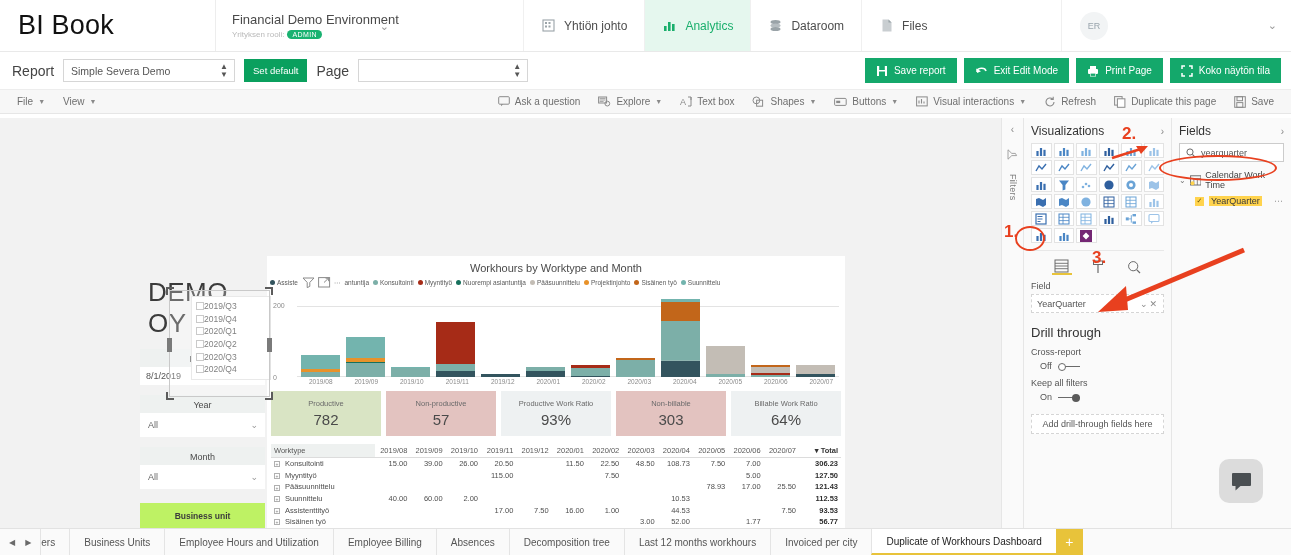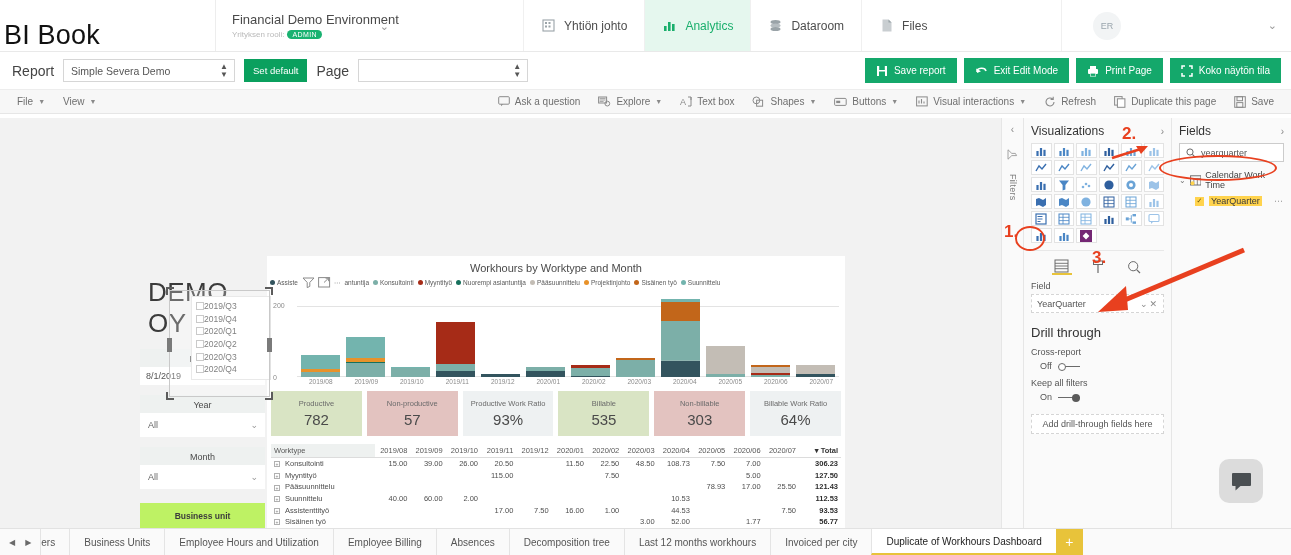--- a/index.html
+++ b/index.html
@@ -6,35 +6,35 @@
   html, body { margin:0; padding:0; }
   body {
     width:1291px; height:555px; overflow:hidden;
     font-family:"Liberation Sans", sans-serif;
     background:#ffffff; color:#333; position:relative;
     font-size:11px;
   }
 
   
   .topbar { height:52px; display:flex; align-items:stretch; background:#fff; border-bottom:1px solid #e9e9e9; }
-  .brand { width:215px; display:flex; align-items:flex-end; padding-left:4px; }
+  .brand { width:215px; display:flex; align-items:center; padding-left:18px; }
   .brand-text { font-size:27px; color:#111; letter-spacing:.2px; font-weight:400; }
   .env { width:190px; display:flex; flex-direction:column; justify-content:center;
          border-left:1px solid #ededed; padding-left:16px; position:relative; }
   .env-title { font-size:13px; color:#4a4a4a; }
   .env-sub { font-size:8px; color:#b9b9b9; margin-top:3px; display:flex; align-items:center; gap:3px;}
   .admin-badge { background:#19b271; color:#fff; font-size:7px; padding:1px 5px; border-radius:8px; letter-spacing:.4px; }
   .env-caret { position:absolute; right:16px; top:20px; color:#9a9a9a; font-size:11px; }
   .topnav { display:flex; align-items:stretch; margin-left:118px; }
   .navitem { display:flex; align-items:center; gap:8px; padding:0 17px; color:#4d4d4d;
              font-size:12px; border-left:1px solid #f0f0f0; cursor:pointer; }
   .navitem.active { background:#e5f7ee; color:#1aaf6c; }
   .navitem .ico { width:15px; height:15px; display:block; }
   .topright { margin-left:auto; display:flex; align-items:center; border-left:1px solid #f0f0f0;
-              padding:0 14px 0 31px; gap:10px; width:230px; }
+              padding:0 14px 0 18px; gap:10px; width:230px; }
   .avatar { width:28px; height:28px; border-radius:50%; background:#f2f4f5; color:#9aa5ad;
             font-size:9px; display:flex; align-items:center; justify-content:center; }
   .topright .spacer { flex:1; }
   .topright .caret { color:#9a9a9a; font-size:11px; }
 
   
   .reportbar { height:38px; display:flex; align-items:center; padding:0 10px 0 12px; gap:9px;
                background:#fff; border-bottom:1px solid #ededed; }
   .rb-label { font-size:14px; color:#444; }
   .rb-select { position:relative; height:23px; border:1px solid #d6d6d6; background:#fff;
@@ -607,24 +607,20 @@
           <span class="kpi-v">782</span>
         </div>
         <div class="kpi red">
           <span class="kpi-l">Non-productive</span>
           <span class="kpi-v">57</span>
         </div>
         <div class="kpi grey">
           <span class="kpi-l">Productive Work Ratio</span>
           <span class="kpi-v">93%</span>
         </div>
-        <div class="kpi green">
-          <span class="kpi-l">Billable</span>
-          <span class="kpi-v">535</span>
-        </div>
         <div class="kpi red">
           <span class="kpi-l">Non-billable</span>
           <span class="kpi-v">303</span>
         </div>
         <div class="kpi grey">
           <span class="kpi-l">Billable Work Ratio</span>
           <span class="kpi-v">64%</span>
         </div>
       </div>
 

